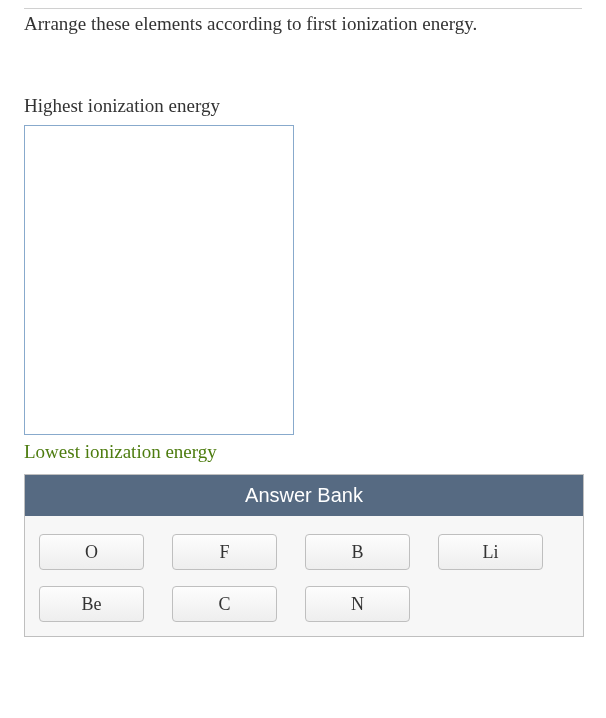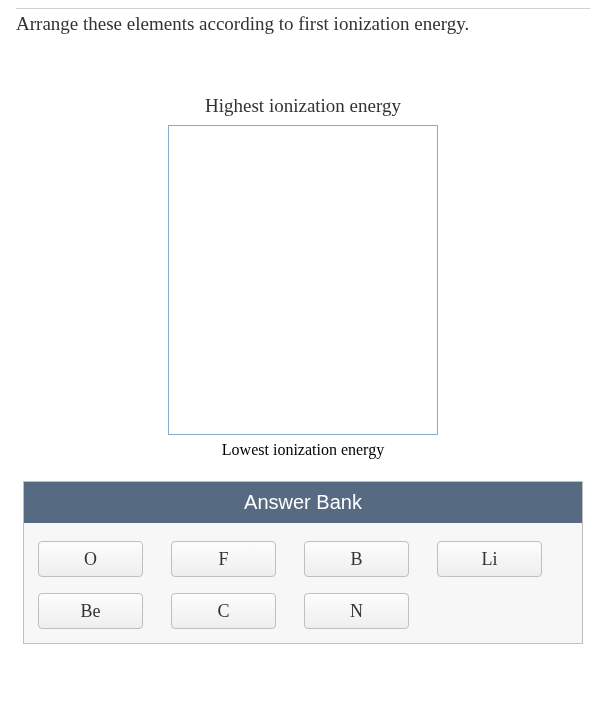--- a/index.html
+++ b/index.html
@@ -8,50 +8,50 @@
       padding: 0;
     }
     body {
       font-family: Georgia, 'Times New Roman', serif;
       background: #ffffff;
       width: 606px;
       height: 718px;
       overflow: hidden;
     }
     .container {
-      padding: 8px 16px;
+      padding: 8px 24px;
     }
     .question-text {
       font-size: 19px;
       color: #333;
       border-top: 1px solid #d0d0d0;
       padding-top: 4px;
       margin-bottom: 60px;
     }
     .ranking-area {
       display: flex;
       flex-direction: column;
-      align-items: center;
+      align-items: flex-start;
     }
     .label-top {
       font-size: 19px;
       color: #333;
       margin-bottom: 8px;
     }
     .drop-zone {
       width: 270px;
       height: 310px;
       border: 1px solid #88aacc;
       background: #ffffff;
       margin-bottom: 6px;
     }
     .label-bottom {
-      font-size: 16px;
-      color: #000000;
-      margin-bottom: 22px;
+      font-size: 19px;
+      color: #4d7c0f;
+      margin-bottom: 11px;
     }
     .answer-bank {
       width: 560px;
       margin: 0 auto;
       border: 1px solid #bfbfbf;
     }
     .answer-bank-header {
       background: #566a82;
       color: #ffffff;
       text-align: center;

